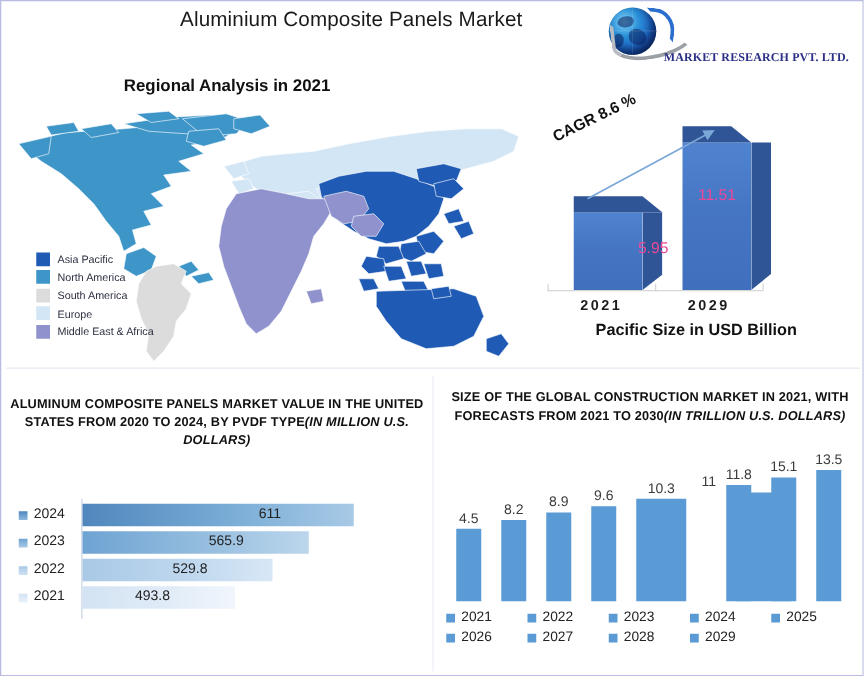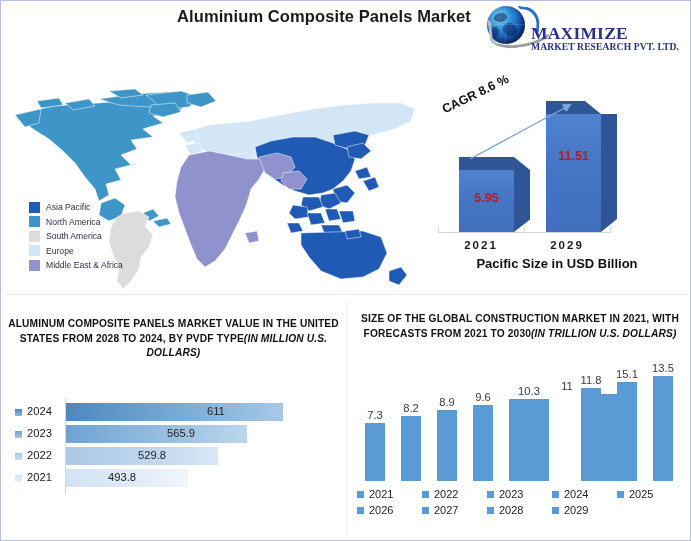--- a/index.html
+++ b/index.html
@@ -13,23 +13,22 @@
     position: relative;
     width: 691px; height: 541px;
     background: #ffffff;
     border: 1px solid #b9bce0;
   }
 
   
   #main-title {
     position: absolute; left: 0; top: 6px; width: 560px;
     text-align: center;
-    font-size: 16.5px; font-weight: bold; color: #1a1a1a;
+    font-size: 16.5px; font-weight: normal; color: #1a1a1a;
     letter-spacing: .1px;
-    margin-left: 43px;
   }
   #logo { position: absolute; left: 486px; top: 4px; width: 200px; height: 48px; }
   #logo .globe {
     position: absolute; left: 0px; top: 1px; width: 38px; height: 38px;
     border-radius: 50%;
     background: radial-gradient(circle at 33% 30%, #7fd2f7 0%, #2a8fd8 32%, #1b5fc0 62%, #0b2f87 100%);
     box-shadow: inset -3px -4px 7px rgba(0,0,20,.55);
     overflow: hidden;
   }
   #logo .globe .land {
@@ -84,21 +83,21 @@
 
   
   #bar3d-wrap { position: absolute; left: 425px; top: 88px; width: 262px; height: 196px; }
   .bar3d { position: absolute; }
   .bar3d .front { position: absolute; left: 0; bottom: 0; width: 100%;
     background: linear-gradient(to bottom, #4f83d0 0%, #4576c4 45%, #3f6fbd 100%); }
   .bar3d .side { position: absolute; }
   .bar3d .top { position: absolute; }
   .bar3d .val {
     position: absolute; width: 100%; text-align: center;
-    color: #b91c1c; font-size: 12.5px; font-weight: bold;
+    color: #ec4899; font-size: 12.5px; font-weight: normal;
   }
   #axis-line { position: absolute; left: 12px; top: 143px; width: 172px; height: 1px; background: #d6d6d6; }
   .axis-tick { position: absolute; top: 138px; width: 1px; height: 6px; background: #d6d6d6; }
   .xlab {
     position: absolute; top: 150px; font-size: 11.5px; font-weight: bold;
     color: #1c1c1c; letter-spacing: 2px; text-align: center;
   }
   #cagr-label {
     position: absolute; left: 17px; top: 14px;
     font-size: 12.5px; font-weight: bold; color: #111;
@@ -159,24 +158,24 @@
 
   <div id="logo">
     <div class="globe">
       <div class="land l1"></div>
         <div class="land l2"></div>
         <div class="land l3"></div>
       <div class="mer"></div>
     </div>
     <div class="swoosh"></div>
     <div class="swoosh2"></div>
-    <div class="brand">MAXIMIZE</div>
     <div class="tagline">MARKET RESEARCH PVT. LTD.</div>
   </div>
 
+  <div id="section-regional">Regional Analysis in 2021</div>
 
   <div id="map-wrap">
     <svg id="map-svg" width="418" height="208" viewBox="0 0 418 208" xmlns="http://www.w3.org/2000/svg">
       <g fill="#3e95c8" stroke="#ffffff" stroke-width="0.5">
         <path d="M12 30 L50 21 L96 18 L138 14 L168 12 L186 19 L172 28 L150 31 L160 38 L140 44 L150 52 L128 55 L134 64 L118 70 L128 80 L112 84 L118 95 L103 99 L106 110 L96 116 L92 104 L82 92 L72 78 L60 66 L46 54 L30 44 Z"></path>
         <path d="M96 14 L130 9 L165 7 L188 13 L176 20 L146 22 L116 20 Z"></path>
         <path d="M143 10 L178 6 L196 12 L186 22 L160 24 Z"></path>
         <path d="M12 30 L38 24 L36 38 L22 42 Z"></path>
         <path d="M98 118 L112 113 L122 120 L118 131 L106 136 L96 130 Z"></path>
         <path d="M118 132 L132 128 L140 136 L130 144 L118 142 Z"></path>
@@ -245,21 +244,21 @@
       </div>
       <div class="legend-row">
         <span class="legend-sw" style="background:#8f92cc"></span>
         <span class="legend-lbl">Middle East &amp; Africa</span>
       </div>
     </div>
   </div>
 
   <div id="bar3d-wrap">
 
-    <div class="bar3d" style="left:33px; top:68px; width:55px; height:75px;">
+    <div class="bar3d" style="left:33px; top:68px; width:55px; height:75px;padding-left:36px;">
       <div class="front" style="height:62px;"></div>
       <div class="top" style="left:0; top:0; width:0; height:0;
            border-left:0 solid transparent;
            border-bottom:13px solid #2f5597;
            border-right:16px solid transparent;
            width:55px; box-sizing:content-box;"></div>
       <div class="side" style="right:-16px; bottom:0; width:16px; height:62px;
            background:#2f5597;
            clip-path: polygon(0 0, 100% -20%, 100% 80%, 0 100%);"></div>
       <div class="val" style="top:34px;">5.95</div>
@@ -292,21 +291,21 @@
     <div class="axis-tick" style="left:184px;"></div>
     <div class="xlab" style="left:12px; width:86px;">2021</div>
     <div class="xlab" style="left:98px; width:86px;">2029</div>
   </div>
   <div id="bar3d-caption">Pacific Size in USD Billion</div>
 
   <div id="divider"></div>
   <div id="vdivider"></div>
 
   <div id="bl-title">
-    <span>ALUMINUM COMPOSITE PANELS MARKET VALUE IN THE UNITED STATES FROM 2028 TO 2024, BY PVDF TYPE</span><span class="ital">(IN MILLION U.S. DOLLARS)</span>
+    <span>ALUMINUM COMPOSITE PANELS MARKET VALUE IN THE UNITED STATES FROM 2020 TO 2024, BY PVDF TYPE</span><span class="ital">(IN MILLION U.S. DOLLARS)</span>
   </div>
 
   <div id="hbar-chart">
     <div id="hbar-axis"></div>
 
     <div class="hrow" style="top:4px;">
       <span class="lg-sw" style="background:linear-gradient(to bottom,#4f87bd,#8fb8dc)"></span>
       <span class="lg-lb">2024</span>
       <span class="hbar" style="width:217px; background:linear-gradient(to right,#4f87bd 0%,#7aadd6 55%,#a8c9e6 100%);"></span>
       <span class="hval" style="left:200px; width:66px;">611</span>
@@ -334,21 +333,21 @@
     </div>
   </div>
 
   <div id="br-title">
     <span>SIZE OF THE GLOBAL CONSTRUCTION MARKET IN 2021, WITH FORECASTS FROM 2021 TO 2030</span><span class="ital">(IN TRILLION U.S. DOLLARS)</span>
   </div>
 
   <div id="vbar-chart">
     <div class="vcol" style="left:8px; width:20px; height:108px;">
       <div class="vbar" style="height:58px;"></div>
-      <div class="vval" style="bottom:60px;">7.3</div>
+      <div class="vval" style="bottom:60px;">4.5</div>
     </div>
     <div class="vcol" style="left:44px; width:20px; height:108px;">
       <div class="vbar" style="height:65px;"></div>
       <div class="vval" style="bottom:67px;">8.2</div>
     </div>
     <div class="vcol" style="left:80px; width:20px; height:108px;">
       <div class="vbar" style="height:71px;"></div>
       <div class="vval" style="bottom:73px;">8.9</div>
     </div>
     <div class="vcol" style="left:116px; width:20px; height:108px;">

